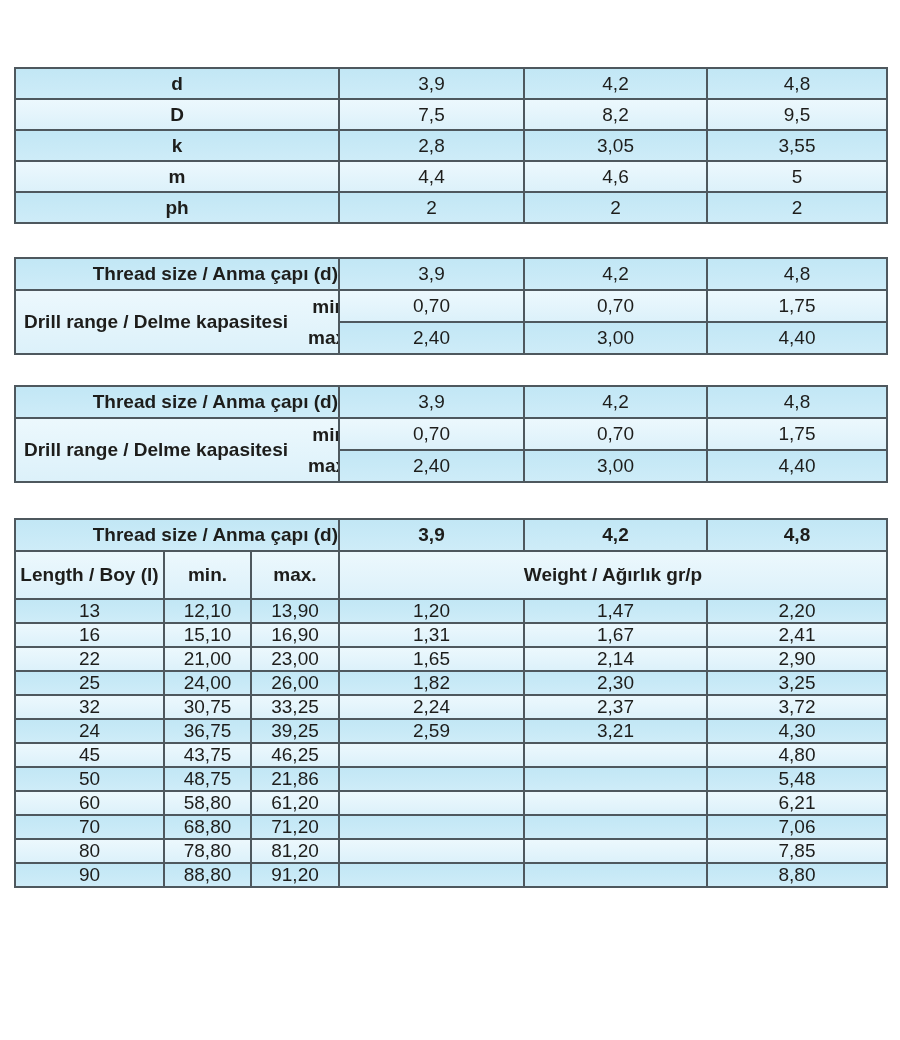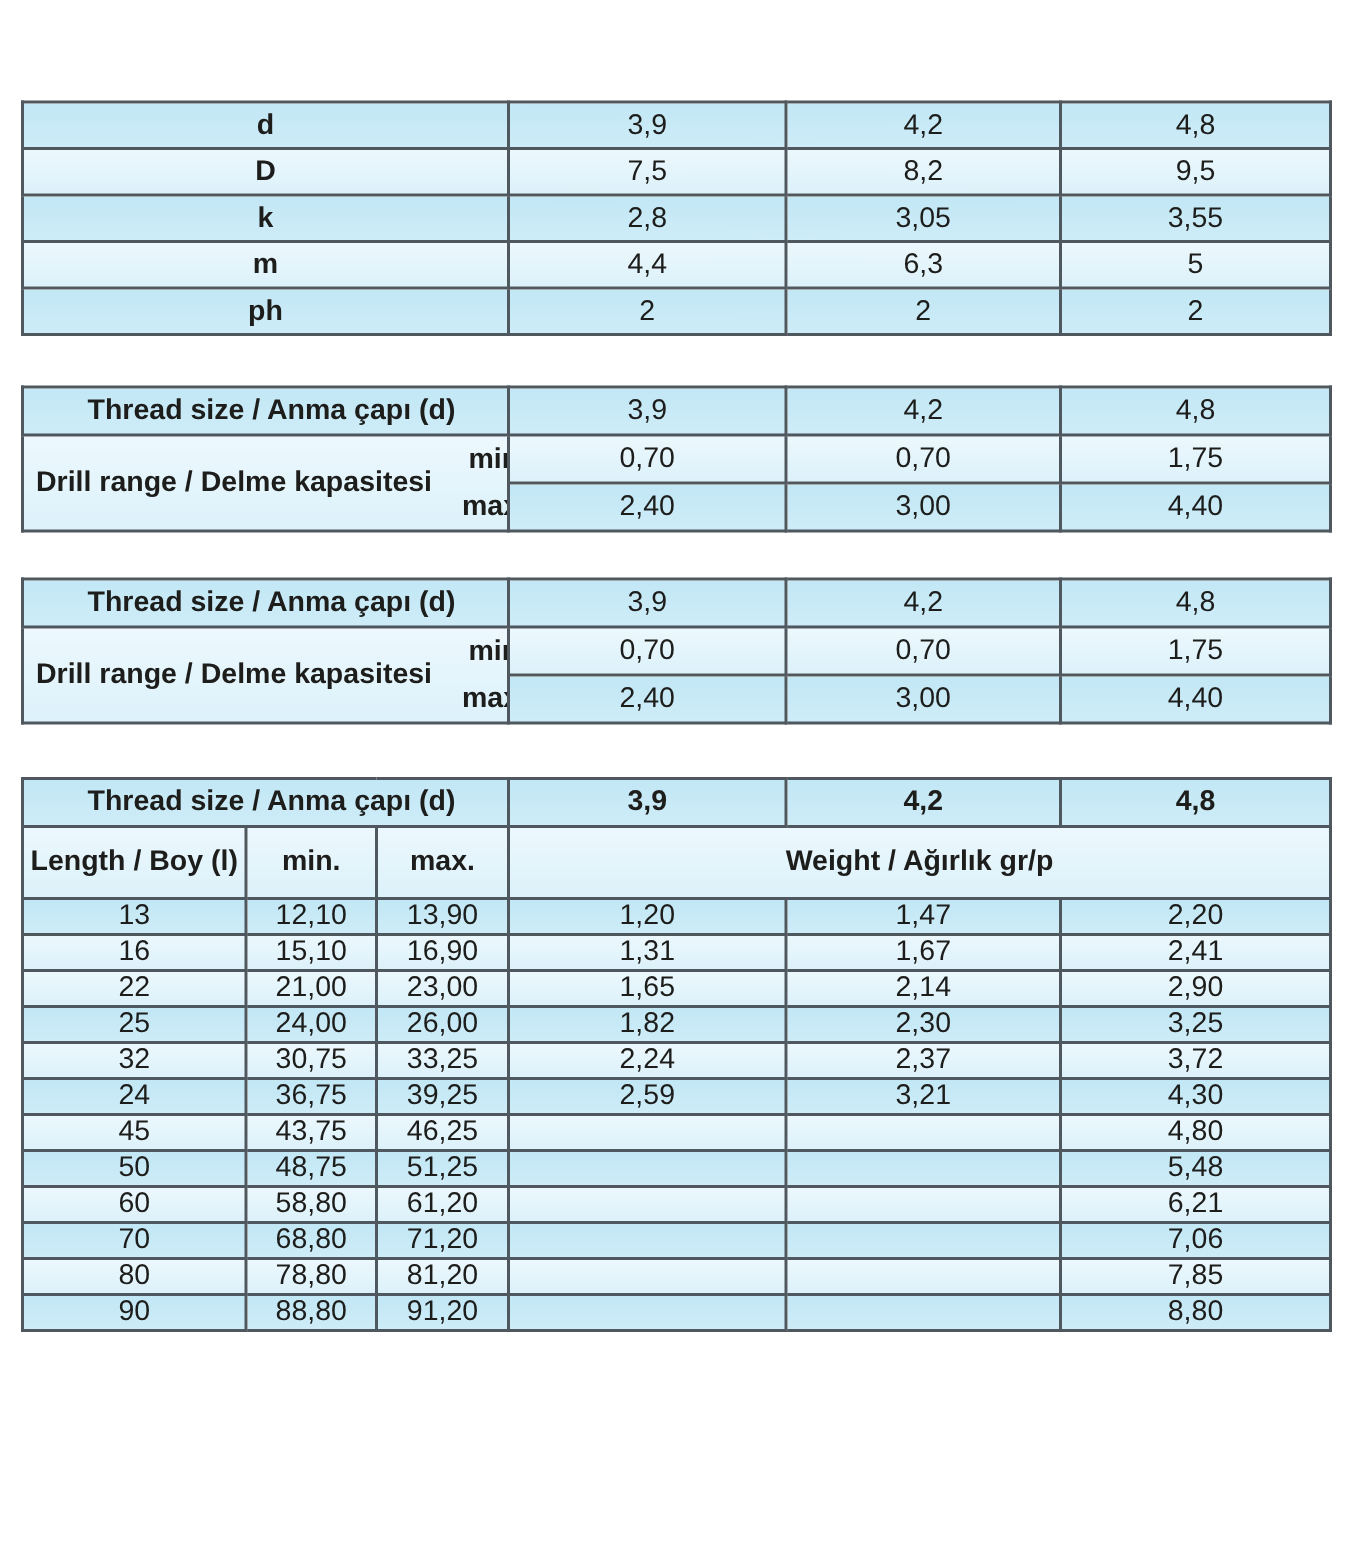--- a/index.html
+++ b/index.html
@@ -25,21 +25,21 @@
     text-align: center;
     vertical-align: middle;
     padding: 0;
     overflow: hidden;
     white-space: nowrap;
   }
   tr.dark > td  { background: linear-gradient(180deg, #c2e7f5 0%, #ceecf8 100%); }
   tr.light > td { background: linear-gradient(180deg, #ecf8fd 0%, #dcf1fa 100%); }
 
   .bold { font-weight: bold; }
-  .left { text-align: center; padding-left: 8px; }
+  .left { text-align: right; padding-left: 8px; }
 
   
   #dim-table { top: 67px; }
   #dim-table tr { height: 31px; }
 
   
   #drill-table-1 { top: 257px; }
   #drill-table-2 { top: 385px; }
   .drill tr.hdr { height: 32px; }
   .drill tr.sub { height: 31.5px; }
@@ -92,21 +92,21 @@
       </tr>
       <tr class="dark">
         <td class="bold">k</td>
         <td>2,8</td>
         <td>3,05</td>
         <td>3,55</td>
       </tr>
       <tr class="light">
         <td class="bold">m</td>
         <td>4,4</td>
-        <td>6,3</td>
+        <td>4,6</td>
         <td>5</td>
       </tr>
       <tr class="dark">
         <td class="bold">ph</td>
         <td>2</td>
         <td>2</td>
         <td>2</td>
       </tr>
     </tbody>
   </table>
@@ -257,21 +257,21 @@
           <td>45</td>
           <td>43,75</td>
           <td>46,25</td>
           <td></td>
           <td></td>
           <td>4,80</td>
         </tr>
         <tr class="dark data">
           <td>50</td>
           <td>48,75</td>
-          <td>51,25</td>
+          <td>21,86</td>
           <td></td>
           <td></td>
           <td>5,48</td>
         </tr>
         <tr class="light data">
           <td>60</td>
           <td>58,80</td>
           <td>61,20</td>
           <td></td>
           <td></td>

